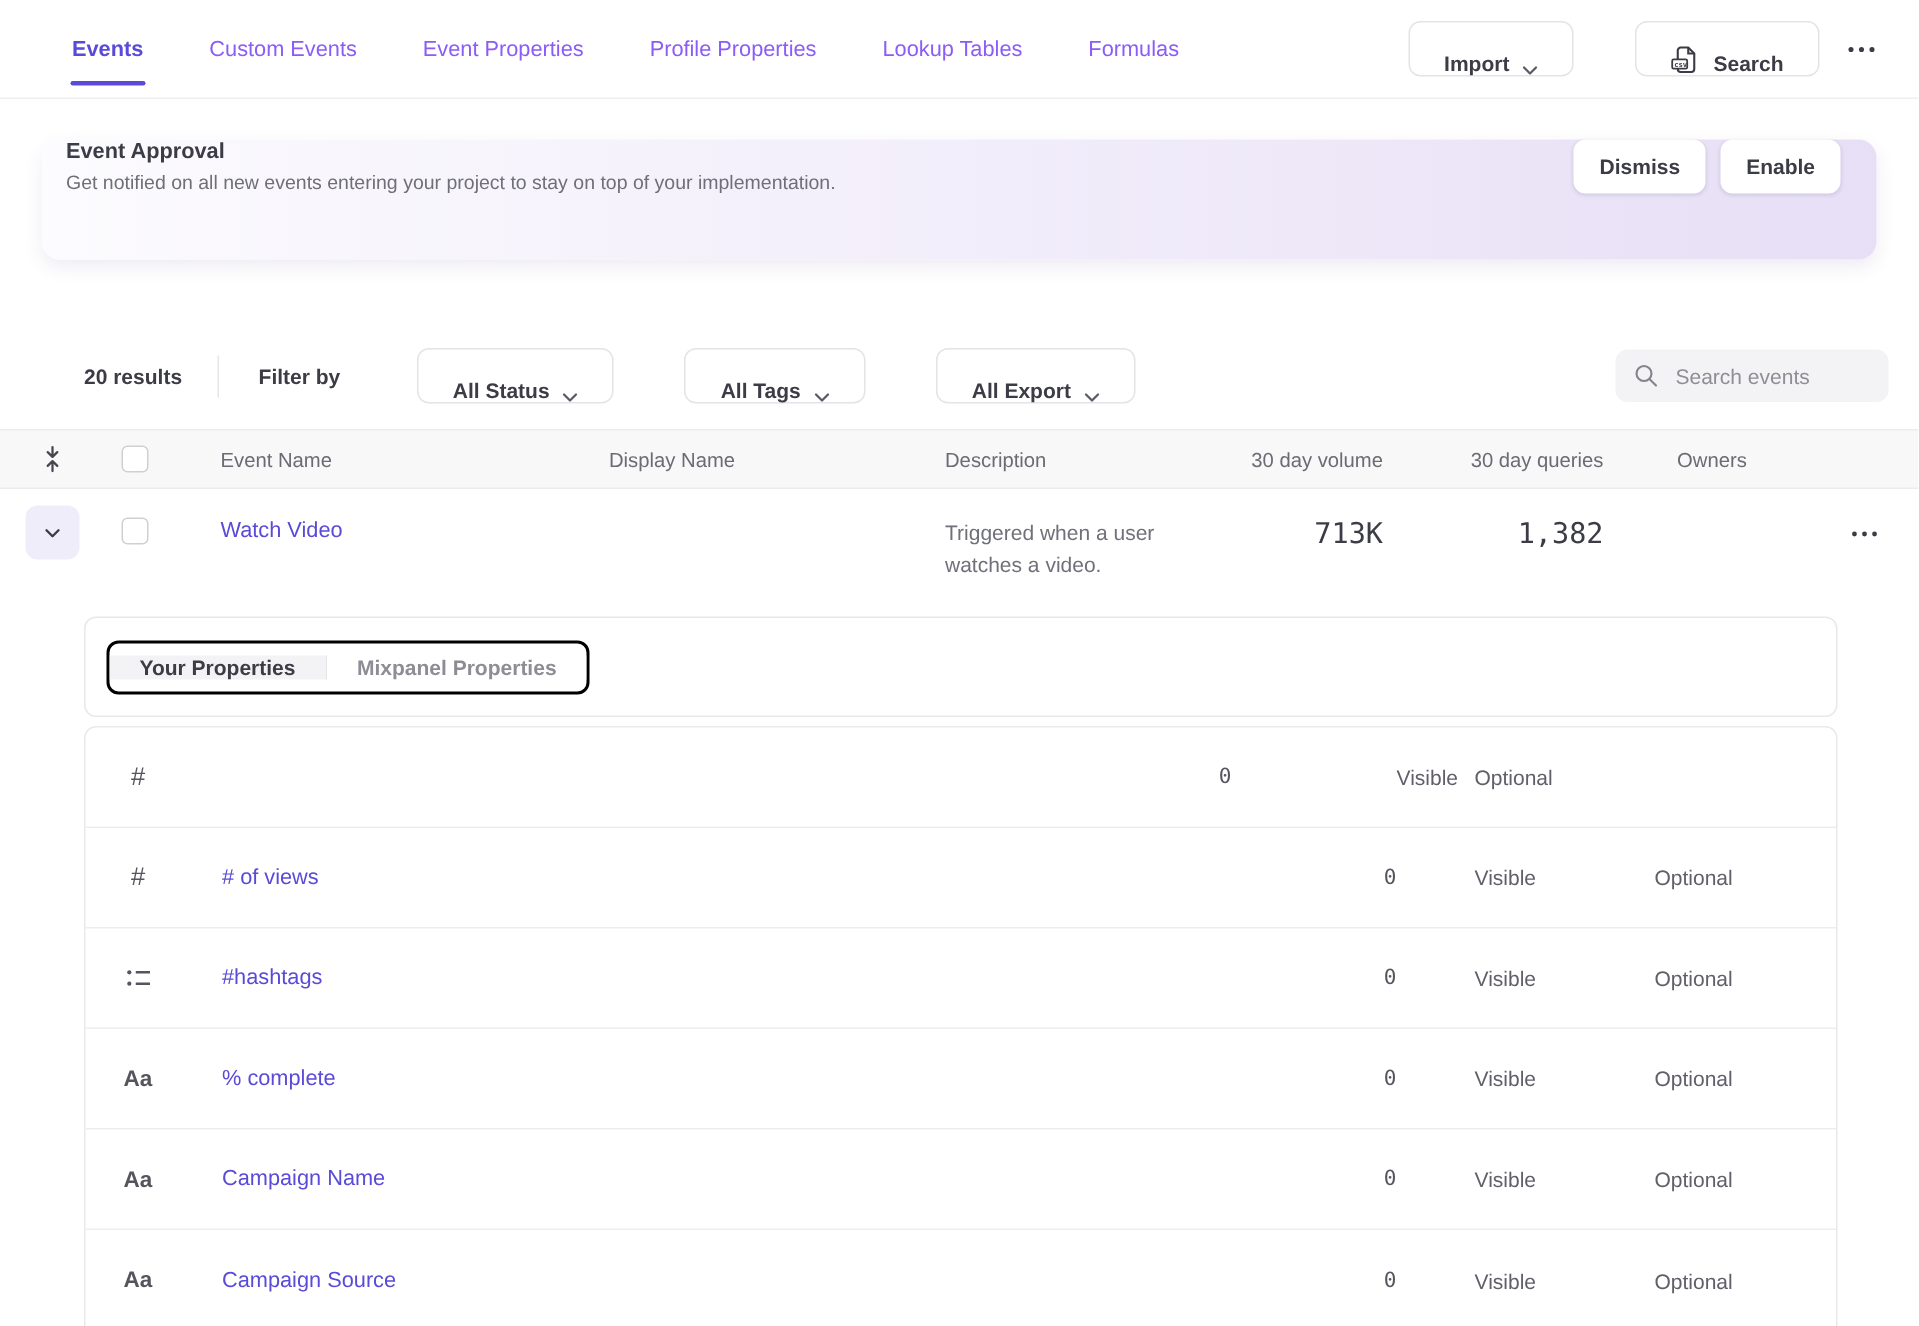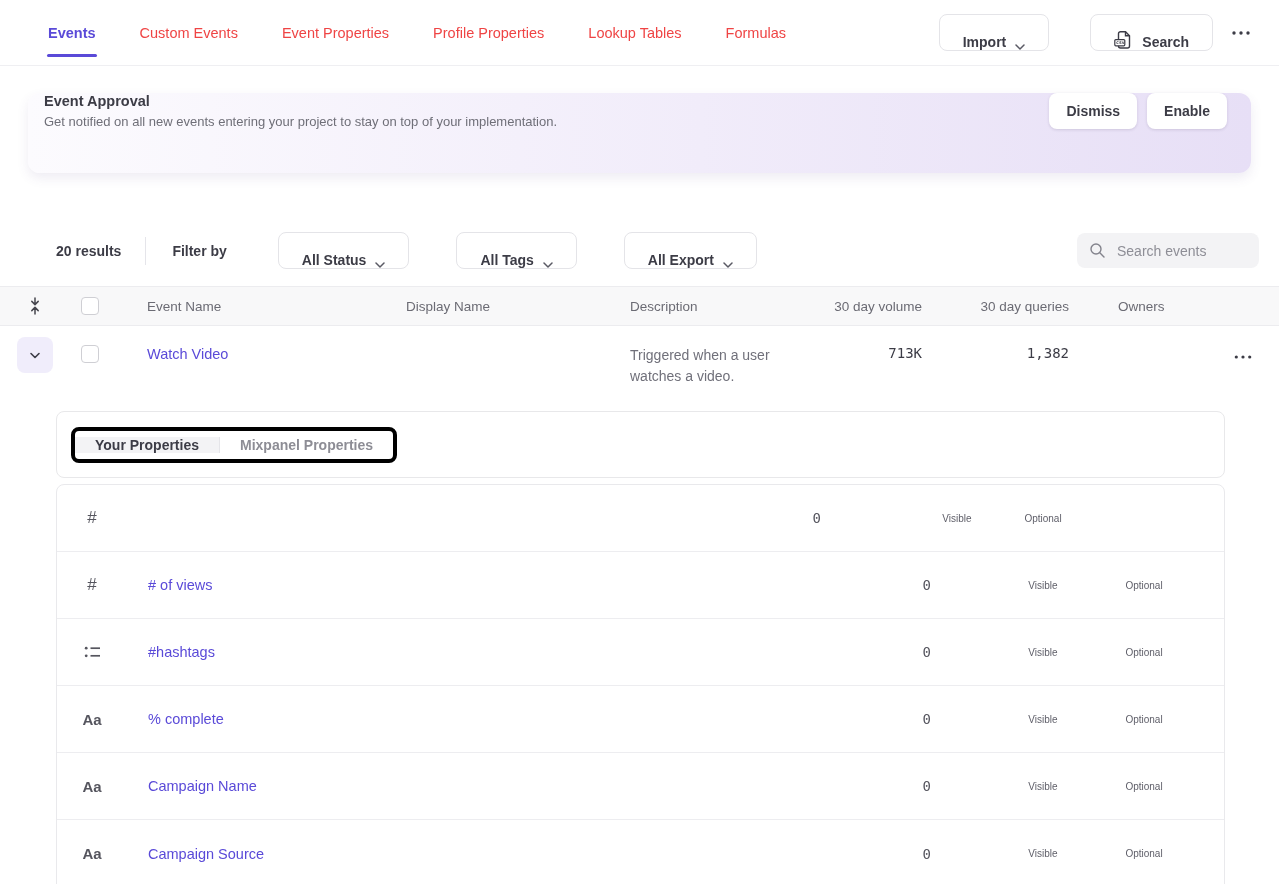--- a/index.html
+++ b/index.html
@@ -14,21 +14,21 @@
   .page { position: relative; width: 1279px; height: 740px; }
 
   
   .navbar {
     height: 66px; border-bottom: 1px solid #efeff2;
     display: flex; align-items: center;
     padding: 0 20px 0 48px;
   }
   .tabs { display: flex; gap: 44px; flex: 1; align-items: center; }
   .tab {
-    font-size: 14.5px; font-weight: 500; color: #ef4444;
+    font-size: 14.5px; font-weight: 500; color: #8b5cf6;
     position: relative; padding: 4px 0; cursor: pointer; white-space: nowrap;
   }
   .tab.active { color: #5a4ad8; font-weight: 700; }
   .tab.active::after {
     content: ""; position: absolute; left: -1px; right: -1px; bottom: -12px;
     height: 3px; border-radius: 2px; background: #5a4ad8;
   }
   .nav-actions { display: flex; align-items: center; gap: 10px; }
   .btn {
     display: inline-flex; align-items: flex-end; gap: 9px;
@@ -102,33 +102,33 @@
   .event-row > div { margin-top: 19px; }
   .expand-btn {
     margin: 11px auto 0 auto !important;
     width: 36px; height: 36px; border: none; border-radius: 8px;
     background: #f0edfb; cursor: pointer;
     display: flex; align-items: center; justify-content: center;
   }
   .event-link { font-size: 14.5px; color: #5a4ad8; cursor: pointer; }
   .desc { font-size: 14px; color: #70707a; line-height: 21px; max-width: 175px; }
   .num {
-    font-family: "DejaVu Sans Mono", monospace; font-size: 14px; color: #3c3c46;
+    font-family: "DejaVu Sans Mono", monospace; font-size: 19px; color: #3c3c46;
     text-align: right; padding-right: 8px;
   }
   .dots { cursor: pointer; margin-left: 22px; display: inline-flex; padding: 4px; }
 
   
   .props-tabs-card {
     margin: 0 0 0 56px; width: 1169px; height: 67px;
     border: 1px solid #e8e8ea; border-radius: 8px;
     display: flex; align-items: center; padding: 0 14px;
   }
   .segmented {
-    display: flex; height: 36px; border: 4px solid #000000; border-radius: 8px; overflow: hidden; align-items: center;
+    display: flex; height: 36px; border: 2px solid #000000; border-radius: 8px; overflow: hidden; align-items: center;
   }
   .segment {
     display: flex; align-items: center; padding: 0 20px;
     font-size: 14px; font-weight: 600; cursor: pointer; white-space: nowrap;
   }
   .segment.active { background: #f3f3f5; color: #3c3c46; }
   .segment.inactive { background: #fff; color: #8d8d95; border-left: 1px solid #e5e5e9; }
 
   .props-list {
     margin: 6px 0 0 56px; width: 1169px; height: 401px; overflow: hidden;
@@ -142,21 +142,21 @@
   }
   .prop-row:last-child { border-bottom: none; }
   .prop-icon { display: flex; justify-content: center; align-items: center; color: #55555e; }
   .glyph-hash { font-size: 17px; font-weight: 500; }
   .glyph-aa { font-size: 15px; font-weight: 600; }
   .prop-name { font-size: 14.5px; color: #5a4ad8; padding-left: 21px; cursor: pointer; }
   .prop-val {
     font-family: "DejaVu Sans Mono", monospace; font-size: 14px; color: #55555e;
     text-align: right;
   }
-  .prop-badge { font-size: 10px; color: #60606a; text-align: center; }
+  .prop-badge { font-size: 14px; color: #60606a; text-align: left; }
 </style>
 </head>
 <body>
 
 <div class="page">
 
   <header class="navbar">
     <nav class="tabs">
       <div class="tab active">Events</div>
       <div class="tab">Custom Events</div>

